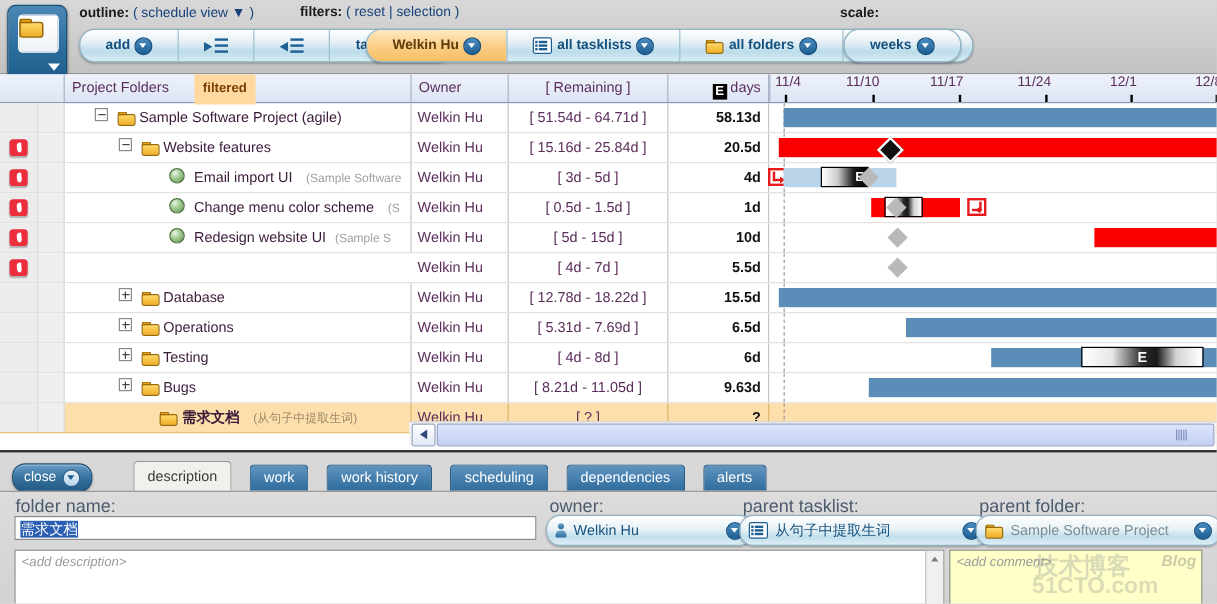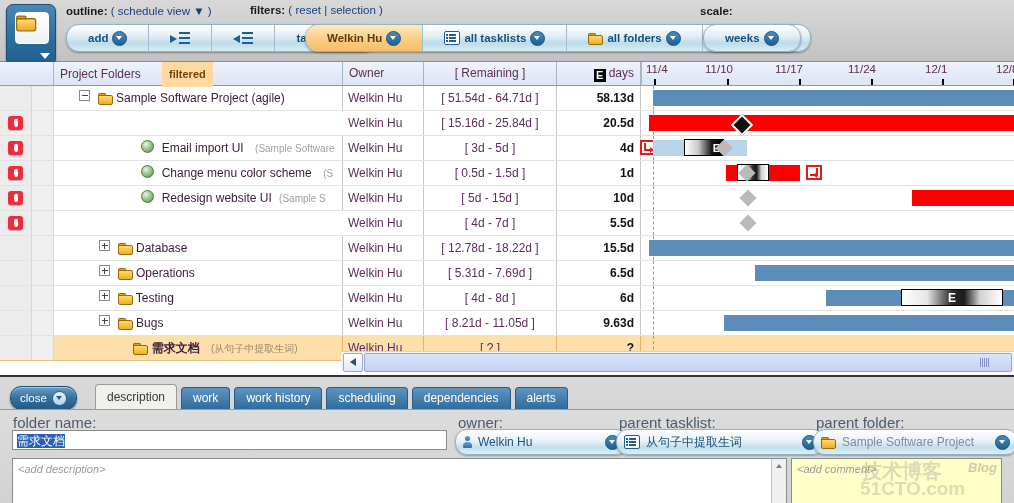--- a/index.html
+++ b/index.html
@@ -257,21 +257,21 @@
     position:absolute;left:10px;top:9px;height:22px;padding:0 9px;
     display:flex;align-items:center;gap:5px;border-radius:11px;
     background:linear-gradient(to bottom,#6a9fc8 0%,#36719f 50%,#255b86 100%);
     border:1px solid #1d4f75;color:#fff;font-size:11.5px;
     box-shadow:0 1px 2px rgba(0,0,0,.4),inset 0 1px 0 rgba(255,255,255,.45);
     cursor:pointer;
   }
   .closebtn .dd{background:linear-gradient(to bottom,#e9f3fb,#b9d3e8);border-color:#2c608a;}
   .closebtn .dd:after{border-top-color:#1d5f92;}
 
-  .tabs{position:absolute;left:95px;top:8px;height:24px;display:flex;align-items:flex-end;gap:4px;}
+  .tabs{position:absolute;left:111px;top:8px;height:24px;display:flex;align-items:flex-end;gap:15px;}
   .tab{
     height:21px;line-height:21px;padding:0 11px;font-size:12px;color:#fff;
     background:linear-gradient(to bottom,#5f94c0,#2f6c9c);
     border:1px solid #2a5d85;border-bottom:0;border-radius:4px 4px 0 0;cursor:pointer;
   }
   .tab.active{
     background:#f2f0ec;color:#3a3a3a;height:24px;line-height:24px;
     border:1px solid #9a9a9a;border-bottom:0;
   }
   .panelbody{
@@ -466,20 +466,26 @@
           <div class="today" style="left:12px;"></div>
           <div class="bar blue" style="left:12px;width:361px;"></div>
         </div>
       </div>
 
       <div class="row" style="top:25px;">
         <div class="cell-alert">
           <span class="alert-ico"></span>
         </div>
         <div class="cell-gutter"></div>
+        <div class="cell-name">
+          <span style="display:inline-block;width:42px;"></span>
+          <span class="expander"></span>
+          <span class="folder-ico"></span>
+          <span>Website features</span>
+        </div>
         <div class="cell-owner">Welkin Hu</div>
         <div class="cell-rem">[ 15.16d - 25.84d ]</div>
         <div class="cell-days">20.5d</div>
         <div class="cell-gantt">
           <div class="today" style="left:12px;"></div>
           <div class="bar red" style="left:8px;width:365px;"></div>
           <div class="diamond black" style="left:93px;"></div>
         </div>
       </div>
 

